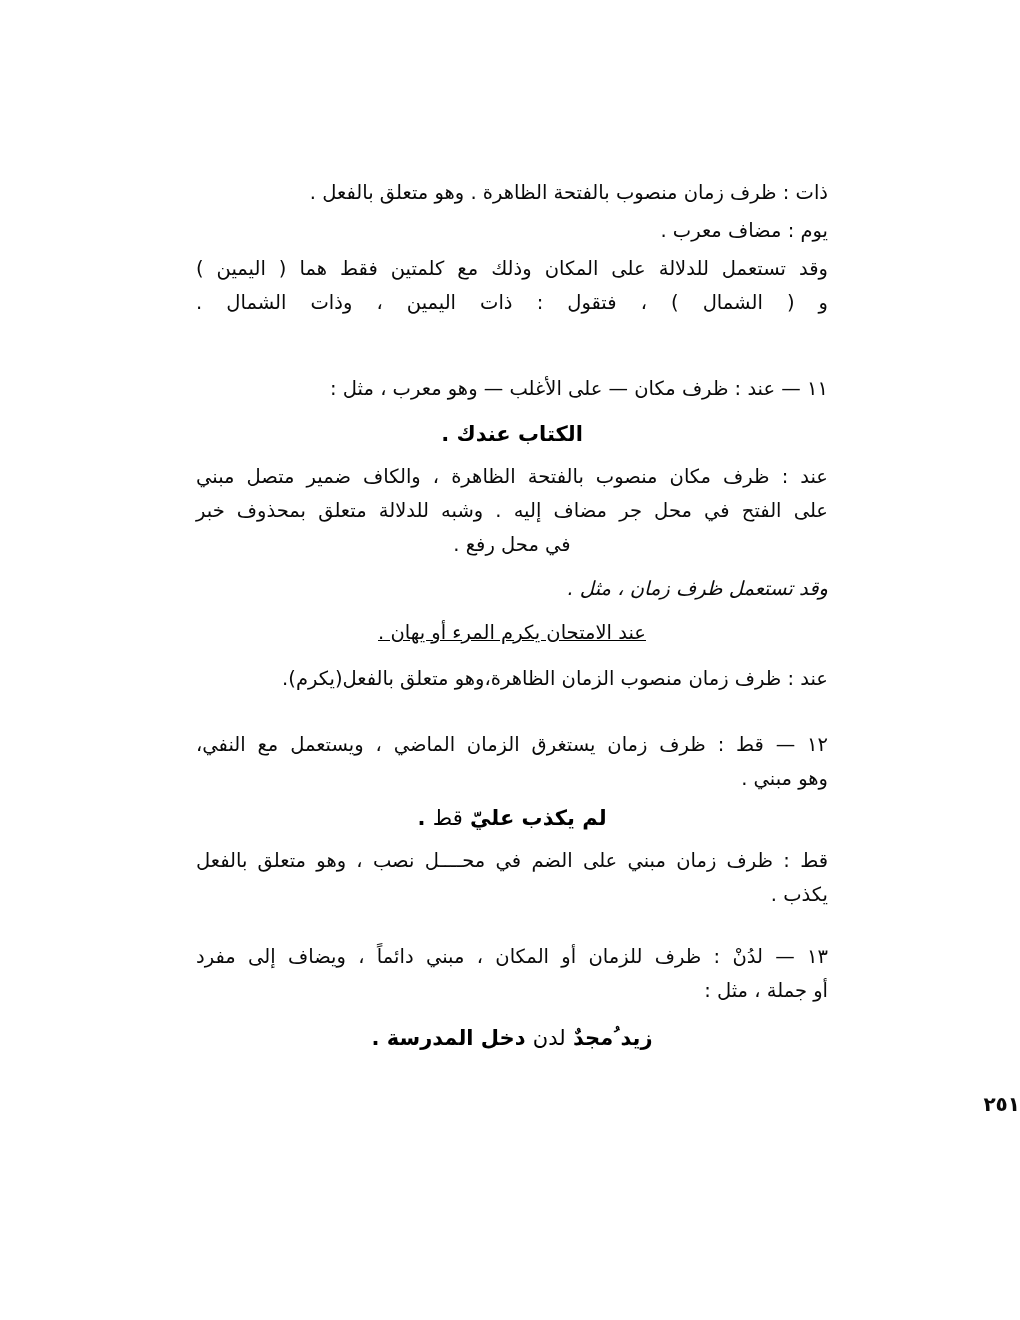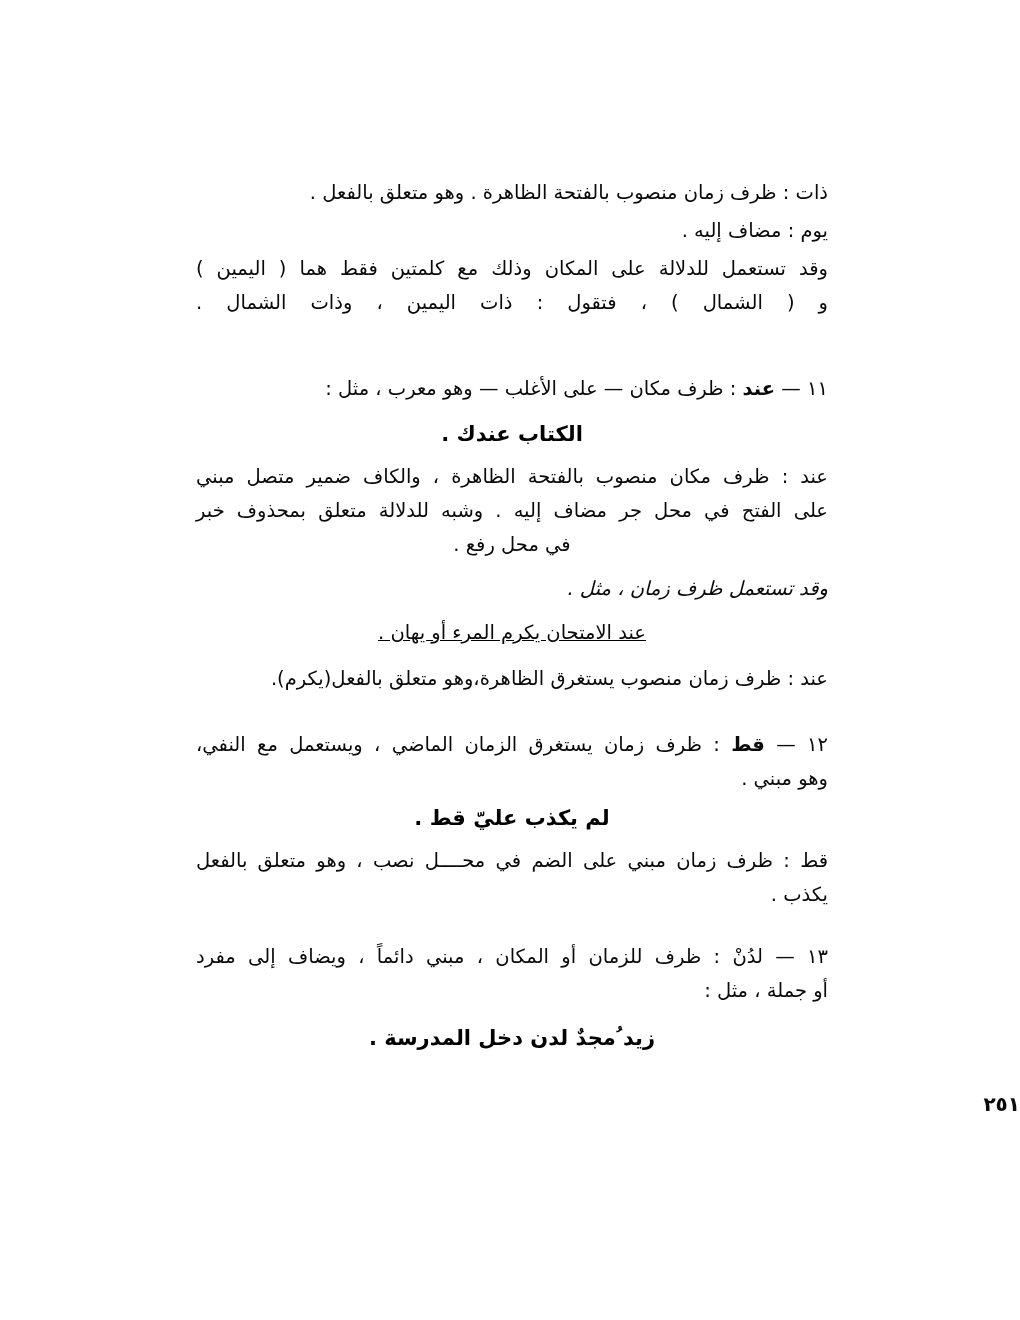--- a/index.html
+++ b/index.html
@@ -42,21 +42,21 @@
   
   .line.full {
     white-space: normal;
     text-align: justify;
     text-align-last: justify;
   }
 
   .line.right  { text-align: right; }
   .line.center { text-align: center; }
 
-  .bold { font-weight: bold; }
+  .bold { font-weight: normal; }
 
   .example {
     font-weight: bold;
     font-size: 21px;
     line-height: 40px;
     text-align: center;
     display: block;
     white-space: nowrap;
   }
 
@@ -100,21 +100,21 @@
 
 <div id="page">
 
   <div id="text-column">
 
     <div class="blk" id="b-datt">
       <span class="line right">ذات : ظرف زمان منصوب بالفتحة الظاهرة . وهو متعلق بالفعل .</span>
     </div>
 
     <div class="blk" id="b-yawm">
-      <span class="line right">يوم : مضاف إليه .</span>
+      <span class="line right">يوم : مضاف معرب .</span>
     </div>
 
     <div class="blk" id="b-usage">
       <span class="line full">وقد تستعمل للدلالة على المكان وذلك مع كلمتين فقط هما ( اليمين )</span>
       <span class="line full">و ( الشمال ) ، فتقول : ذات اليمين ، وذات الشمال .</span>
     </div>
 
     <div class="blk" id="b-item11">
       <span class="line right">
         <span>١١</span>
@@ -136,21 +136,21 @@
 
     <div class="blk" id="b-usage12">
       <span class="line right">وقد تستعمل ظرف زمان ، مثل .</span>
     </div>
 
     <div class="blk" id="b-ex12">
       <span class="line center">عند الامتحان يكرم المرء أو يهان .</span>
     </div>
 
     <div class="blk" id="b-parse12">
-      <span class="line right">عند : ظرف زمان منصوب يستغرق الظاهرة،وهو متعلق بالفعل(يكرم).</span>
+      <span class="line right">عند : ظرف زمان منصوب الزمان الظاهرة،وهو متعلق بالفعل(يكرم).</span>
     </div>
 
     <div class="blk" id="b-item12">
       <span class="line full">
         <span>١٢</span>
         <span>—</span>
         <span class="bold">قط</span>
         <span>: ظرف زمان يستغرق الزمان الماضي ، ويستعمل مع النفي،</span>
       </span>
       <span class="line right">وهو مبني .</span>

